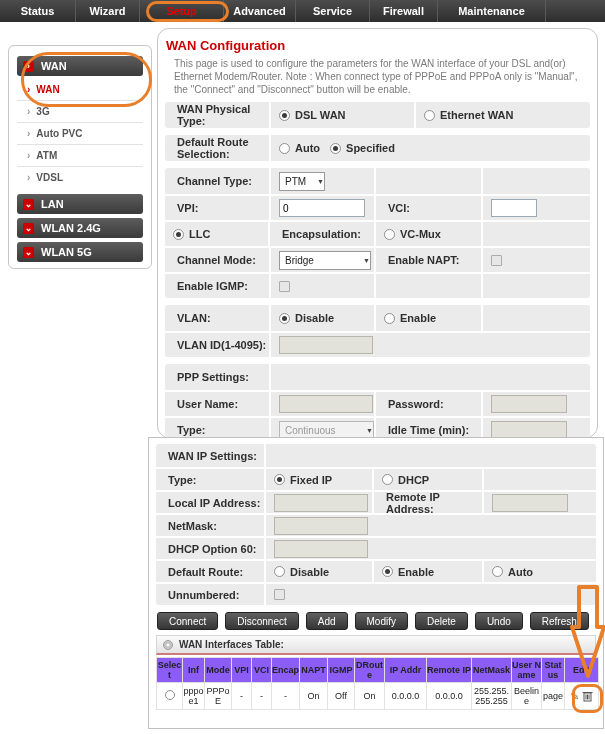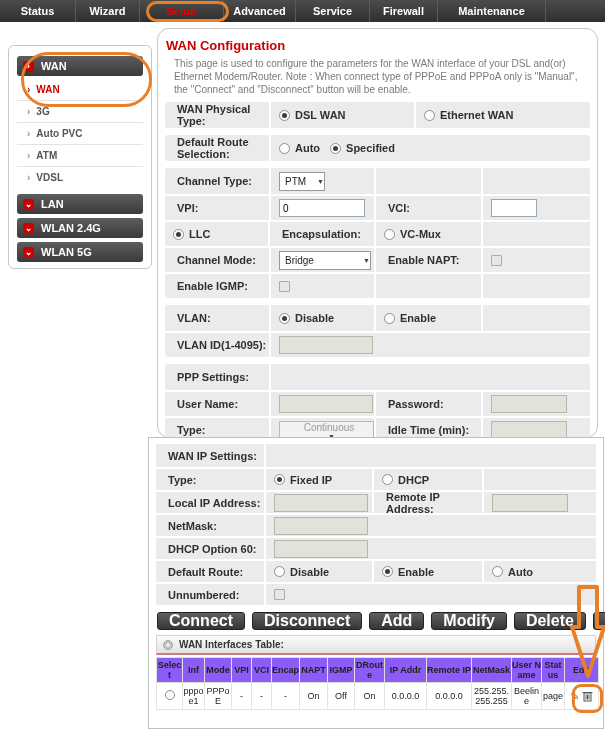--- a/index.html
+++ b/index.html
@@ -55,37 +55,37 @@
            border: 1px solid #8e8e8e; background: #fdfdfd; margin-right: 5px; position: relative; flex: 0 0 auto; }
   .radio.on::after { content: ""; position: absolute; left: 2px; top: 2px; width: 5px; height: 5px;
                      border-radius: 50%; background: #3c3c3c; }
   .chk { display: inline-block; width: 11px; height: 11px; border: 1px solid #ababab;
          background: #e7e7e7; border-radius: 1px; }
 
   .sel { display: inline-flex; align-items: center; justify-content: space-between;
          background: #fff; border: 1px solid #999; height: 19px; font-size: 10px;
          padding: 0 0 0 5px; color: #222; }
   .sel .arr { font-size: 7px; color: #444; margin-left: 5px; }
-  .sel.dis { background: #f2f2f2; color: #9a9a9a; border-color: #b8b8b8; flex-direction: column; }
+  .sel.dis { background: #f2f2f2; color: #9a9a9a; border-color: #b8b8b8; }
 
   .inp { height: 18px; border: 1px solid #9aa8b4; background: #fff; font-size: 10px;
          padding: 0 3px; font-family: "Liberation Sans", sans-serif; }
   .inp.dis { background: #e2e2da; border: 1px solid #b6b6ac; }
 
   
   .lower-card { position: absolute; left: 148px; top: 437px; width: 456px; height: 292px;
                 background: #fff; border: 1px solid #c0c0c0; padding: 6px 7px 0 7px; }
   .lower-card .row { height: 23px; }
   .lower-card .lbl { width: 110px; }
   .lower-card .c2 { width: 108px; }
   .lower-card .c3 { width: 110px; }
 
   .btn-row { display: flex; gap: 7px; margin: 5px 0 5px 1px; }
   .btn { background: linear-gradient(#606060, #353535); border: 1px solid #222; color: #fff;
-         font-size: 16px; font-weight: bold; padding: 0 11px; height: 18px; border-radius: 3px;
+         font-size: 10px; font-weight: normal; padding: 0 11px; height: 18px; border-radius: 3px;
          display: flex; align-items: center; }
 
   .tbl-bar { height: 20px; background: linear-gradient(#fbfbfb, #e3e3e3); border: 1px solid #d4d4d4;
              border-bottom: 2px solid #cc7a7a; display: flex; align-items: center; padding: 0 6px;
              font-size: 10px; font-weight: bold; color: #333; margin-bottom: 2px; }
   .gear { width: 10px; height: 10px; border: 1px solid #9a9a9a; border-radius: 50%;
           background: radial-gradient(circle, #fff 25%, #b9b9b9 30%, #cfcfcf 70%, #f0f0f0 75%);
           margin-right: 6px; flex: 0 0 auto; }
 
   table.wan { width: 100%; border-collapse: collapse; table-layout: fixed; font-size: 9px; }

